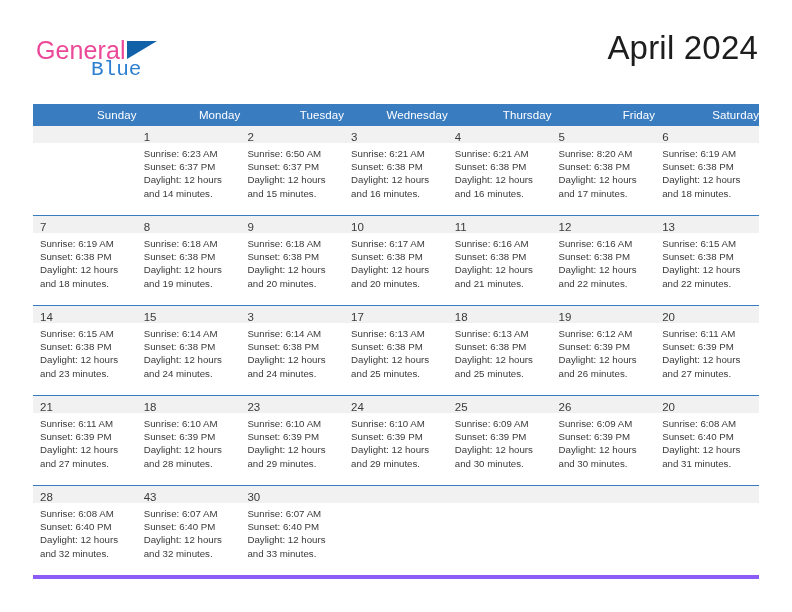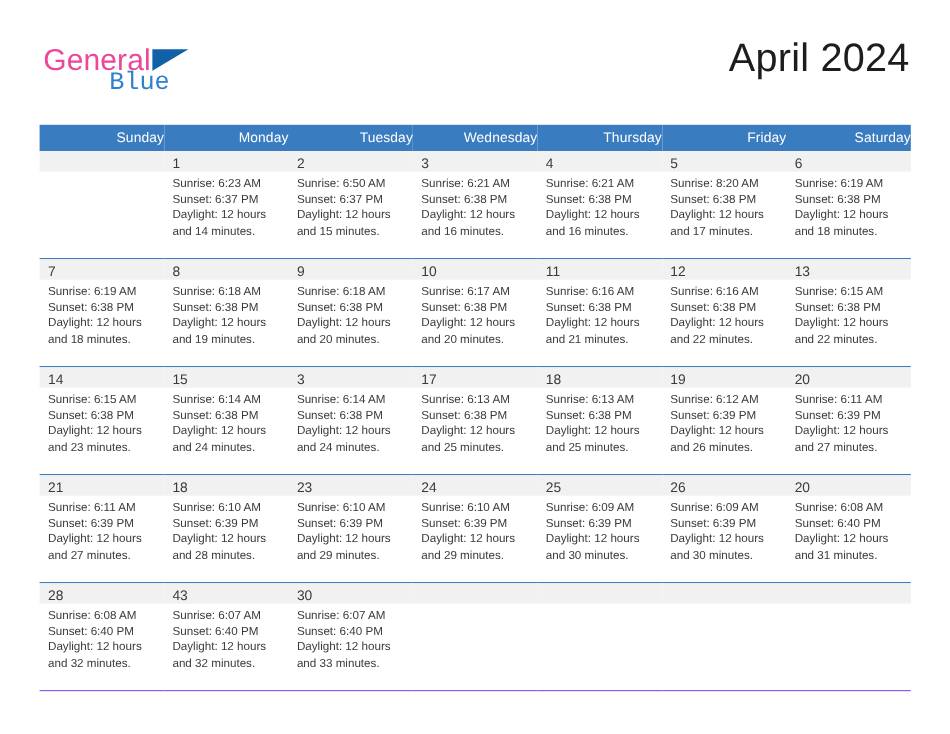--- a/index.html
+++ b/index.html
@@ -136,21 +136,21 @@
   .day-info {
     padding: 4px 6px 0 7px;
     font-size: 9.7px;
     line-height: 13.2px;
     color: #3a3a3a;
   }
   .day-info div {
     white-space: nowrap;
   }
   .last-row td {
-    border-bottom: 1px solid #8b5cf6;
+    border-bottom: 4px solid #8b5cf6;
   }
 </style>
 </head>
 <body>
 
 <div class="page">
 
   <div class="header">
 
     <div class="logo">

